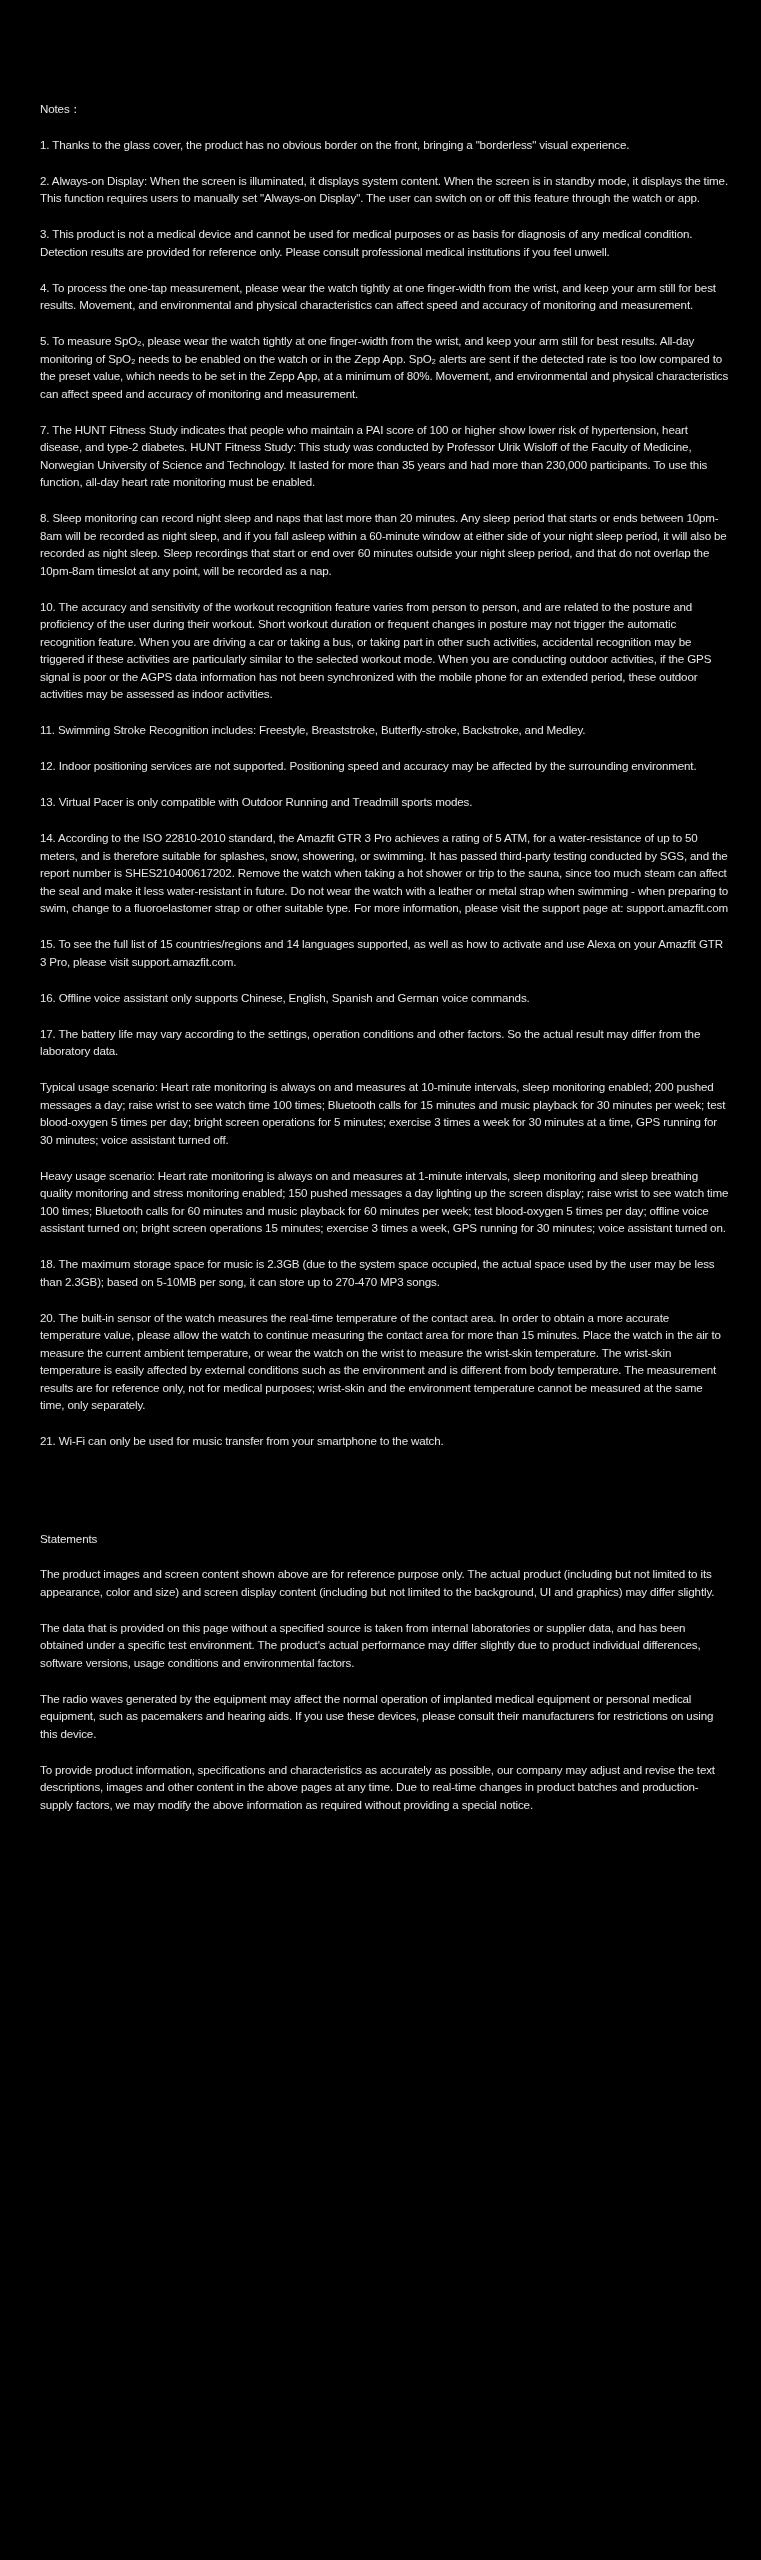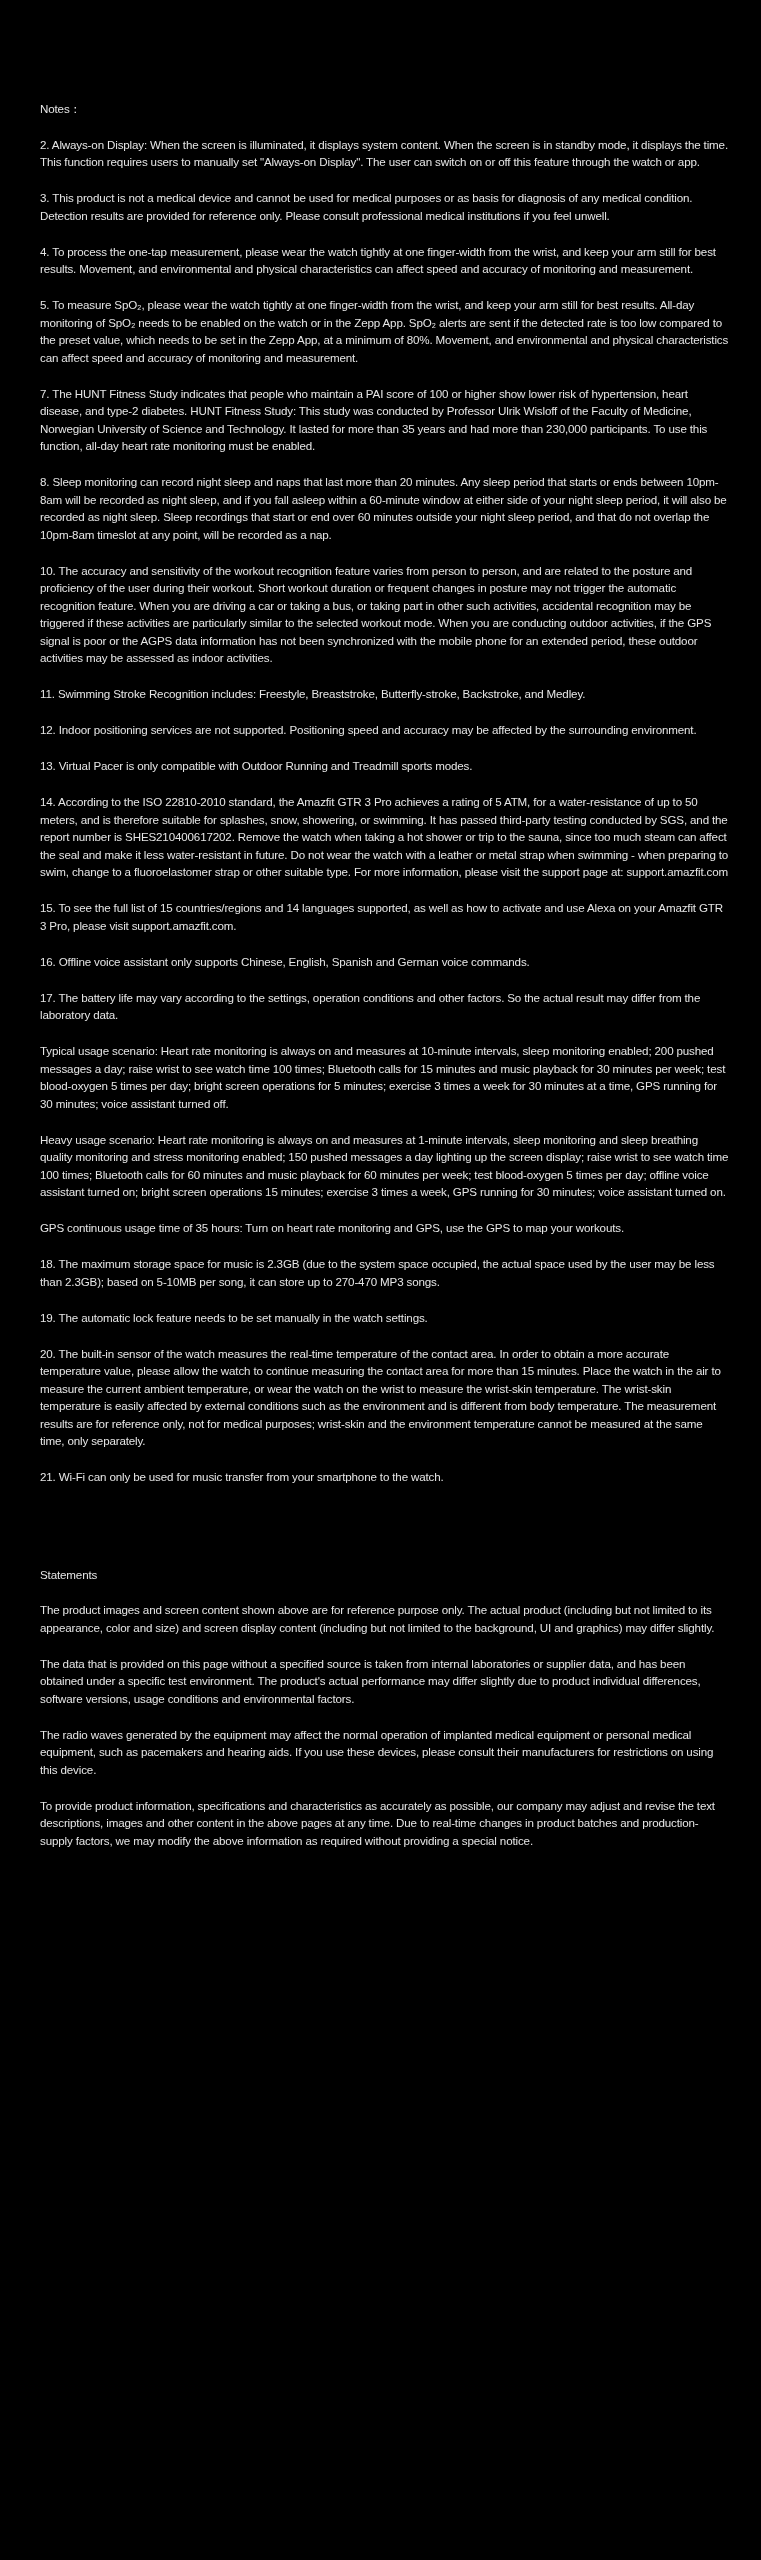--- a/index.html
+++ b/index.html
@@ -42,39 +42,38 @@
     }
   </style>
 </head>
 <body>
 
 <div class="page">
   <div class="content">
 
     <div class="heading">Notes：</div>
 
+    <p class="para">1. Thanks to the glass cover, the product has no obvious border on the front, bringing a "borderless" visual experience.</p>
     <p class="para">2. Always-on Display: When the screen is illuminated, it displays system content. When the screen is in standby mode, it displays the time. This function requires users to manually set "Always-on Display". The user can switch on or off this feature through the watch or app.</p>
     <p class="para">3. This product is not a medical device and cannot be used for medical purposes or as basis for diagnosis of any medical condition. Detection results are provided for reference only. Please consult professional medical institutions if you feel unwell.</p>
     <p class="para">4. To process the one-tap measurement, please wear the watch tightly at one finger-width from the wrist, and keep your arm still for best results. Movement, and environmental and physical characteristics can affect speed and accuracy of monitoring and measurement.</p>
     <p class="para">5. To measure SpO₂, please wear the watch tightly at one finger-width from the wrist, and keep your arm still for best results. All-day monitoring of SpO₂ needs to be enabled on the watch or in the Zepp App. SpO₂ alerts are sent if the detected rate is too low compared to the preset value, which needs to be set in the Zepp App, at a minimum of 80%. Movement, and environmental and physical characteristics can affect speed and accuracy of monitoring and measurement.</p>
     <p class="para">7. The HUNT Fitness Study indicates that people who maintain a PAI score of 100 or higher show lower risk of hypertension, heart disease, and type-2 diabetes. HUNT Fitness Study: This study was conducted by Professor Ulrik Wisloff of the Faculty of Medicine, Norwegian University of Science and Technology. It lasted for more than 35 years and had more than 230,000 participants. To use this function, all-day heart rate monitoring must be enabled.</p>
     <p class="para">8. Sleep monitoring can record night sleep and naps that last more than 20 minutes. Any sleep period that starts or ends between 10pm-8am will be recorded as night sleep, and if you fall asleep within a 60-minute window at either side of your night sleep period, it will also be recorded as night sleep. Sleep recordings that start or end over 60 minutes outside your night sleep period, and that do not overlap the 10pm-8am timeslot at any point, will be recorded as a nap.</p>
     <p class="para">10. The accuracy and sensitivity of the workout recognition feature varies from person to person, and are related to the posture and proficiency of the user during their workout. Short workout duration or frequent changes in posture may not trigger the automatic recognition feature. When you are driving a car or taking a bus, or taking part in other such activities, accidental recognition may be triggered if these activities are particularly similar to the selected workout mode. When you are conducting outdoor activities, if the GPS signal is poor or the AGPS data information has not been synchronized with the mobile phone for an extended period, these outdoor activities may be assessed as indoor activities.</p>
     <p class="para">11. Swimming Stroke Recognition includes: Freestyle, Breaststroke, Butterfly-stroke, Backstroke, and Medley.</p>
     <p class="para">12. Indoor positioning services are not supported. Positioning speed and accuracy may be affected by the surrounding environment.</p>
     <p class="para">13. Virtual Pacer is only compatible with Outdoor Running and Treadmill sports modes.</p>
     <p class="para">14. According to the ISO 22810-2010 standard, the Amazfit GTR 3 Pro achieves a rating of 5 ATM, for a water-resistance of up to 50 meters, and is therefore suitable for splashes, snow, showering, or swimming. It has passed third-party testing conducted by SGS, and the report number is SHES210400617202. Remove the watch when taking a hot shower or trip to the sauna, since too much steam can affect the seal and make it less water-resistant in future. Do not wear the watch with a leather or metal strap when swimming - when preparing to swim, change to a fluoroelastomer strap or other suitable type. For more information, please visit the support page at: support.amazfit.com</p>
     <p class="para">15. To see the full list of 15 countries/regions and 14 languages supported, as well as how to activate and use Alexa on your Amazfit GTR 3 Pro, please visit support.amazfit.com.</p>
     <p class="para">16. Offline voice assistant only supports Chinese, English, Spanish and German voice commands.</p>
     <p class="para">17. The battery life may vary according to the settings, operation conditions and other factors. So the actual result may differ from the laboratory data.</p>
     <p class="para">Typical usage scenario: Heart rate monitoring is always on and measures at 10-minute intervals, sleep monitoring enabled; 200 pushed messages a day; raise wrist to see watch time 100 times; Bluetooth calls for 15 minutes and music playback for 30 minutes per week; test blood-oxygen 5 times per day; bright screen operations for 5 minutes; exercise 3 times a week for 30 minutes at a time, GPS running for 30 minutes; voice assistant turned off.</p>
     <p class="para">Heavy usage scenario: Heart rate monitoring is always on and measures at 1-minute intervals, sleep monitoring and sleep breathing quality monitoring and stress monitoring enabled; 150 pushed messages a day lighting up the screen display; raise wrist to see watch time 100 times; Bluetooth calls for 60 minutes and music playback for 60 minutes per week; test blood-oxygen 5 times per day; offline voice assistant turned on; bright screen operations 15 minutes; exercise 3 times a week, GPS running for 30 minutes; voice assistant turned on.</p>
-    <p class="para">GPS continuous usage time of 35 hours: Turn on heart rate monitoring and GPS, use the GPS to map your workouts.</p>
     <p class="para">18. The maximum storage space for music is 2.3GB (due to the system space occupied, the actual space used by the user may be less than 2.3GB); based on 5-10MB per song, it can store up to 270-470 MP3 songs.</p>
-    <p class="para">19. The automatic lock feature needs to be set manually in the watch settings.</p>
     <p class="para">20. The built-in sensor of the watch measures the real-time temperature of the contact area. In order to obtain a more accurate temperature value, please allow the watch to continue measuring the contact area for more than 15 minutes. Place the watch in the air to measure the current ambient temperature, or wear the watch on the wrist to measure the wrist-skin temperature. The wrist-skin temperature is easily affected by external conditions such as the environment and is different from body temperature. The measurement results are for reference only, not for medical purposes; wrist-skin and the environment temperature cannot be measured at the same time, only separately.</p>
     <p class="para">21. Wi-Fi can only be used for music transfer from your smartphone to the watch.</p>
 
     <div class="statements-block">
       <div class="heading">Statements</div>
       <p class="para">The product images and screen content shown above are for reference purpose only. The actual product (including but not limited to its appearance, color and size) and screen display content (including but not limited to the background, UI and graphics) may differ slightly.</p>
       <p class="para">The data that is provided on this page without a specified source is taken from internal laboratories or supplier data, and has been obtained under a specific test environment. The product's actual performance may differ slightly due to product individual differences, software versions, usage conditions and environmental factors.</p>
       <p class="para">The radio waves generated by the equipment may affect the normal operation of implanted medical equipment or personal medical equipment, such as pacemakers and hearing aids. If you use these devices, please consult their manufacturers for restrictions on using this device.</p>
       <p class="para">To provide product information, specifications and characteristics as accurately as possible, our company may adjust and revise the text descriptions, images and other content in the above pages at any time. Due to real-time changes in product batches and production-supply factors, we may modify the above information as required without providing a special notice.</p>
     </div>

